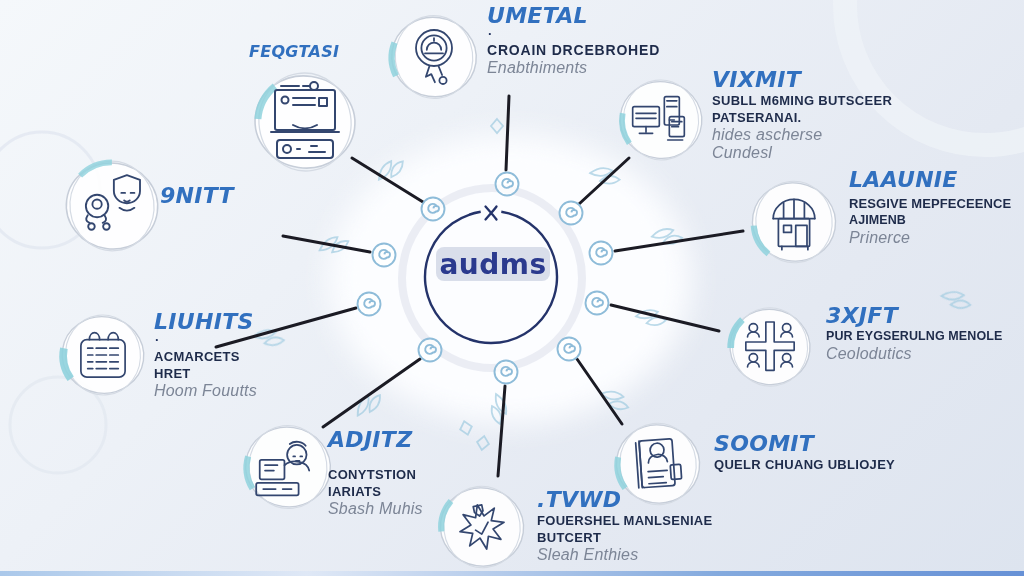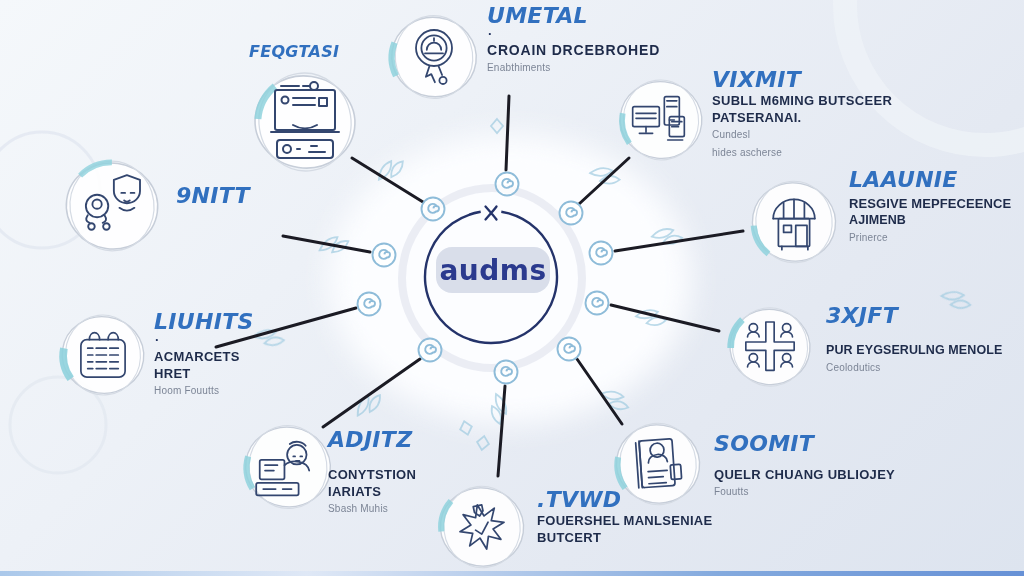--- a/index.html
+++ b/index.html
@@ -9,22 +9,22 @@
   .disc{position:absolute;left:328px;top:134px;width:364px;height:290px;border-radius:50%;
     background:#fcfdff;filter:blur(15px);}
   #overlay{position:absolute;left:0;top:0;}
   .badge{position:absolute;}
   .badge svg{display:block;}
   .ntext{position:absolute;white-space:nowrap;}
   .ttl{font-family:"DejaVu Sans",sans-serif;font-weight:bold;font-style:italic;
     color:#3170bf;font-size:22px;letter-spacing:.3px;line-height:20px;}
   .blt{color:#22335f;font-size:13px;font-weight:bold;line-height:10px;margin:3px 0 3px 1px;}
   .b{font-size:13px;font-weight:bold;color:#1e2b4a;letter-spacing:.3px;line-height:17px;}
-  .g{font-size:10px;color:#7c8596;letter-spacing:.2px;line-height:18px;}
-  .pill{position:absolute;left:436px;top:247px;width:114px;height:46px;border-radius:16px;
+  .g{font-size:16px;color:#7c8596;letter-spacing:.2px;line-height:18px;font-style:italic;}
+  .pill{position:absolute;left:436px;top:247px;width:114px;height:34px;border-radius:8px;
     background:rgba(210,216,230,.85);display:flex;align-items:center;justify-content:center;
     font-family:"DejaVu Sans",sans-serif;font-weight:bold;font-size:28px;color:#2b3a8e;letter-spacing:.5px;}
   #strip{position:absolute;left:0;bottom:0;width:1024px;height:5px;
     background:linear-gradient(90deg,#aac8ea,#dfe8f6 30%,#84aade 70%,#6791d6);}
 </style>
 </head>
 <body>
 
 <div id="stage">
   <div class="disc"></div>
@@ -295,55 +295,55 @@
     <div class="b" style="font-size:14px;letter-spacing:.8px">CROAIN DRCEBROHED</div>
     <div class="g">Enabthiments</div>
   </div>
   <div class="ntext" style="left:249px;top:42px">
     <div class="ttl" style="font-size:16px">FEQGTASI</div>
   </div>
   <div class="ntext" style="left:712px;top:70px">
     <div class="ttl">VIXMIT</div>
     <div class="b" style="margin-top:2px">SUBLL M6MING BUTSCEER</div>
     <div class="b">PATSERANAI.</div>
+    <div class="g">hides ascherse</div>
     <div class="g">Cundesl</div>
-    <div class="g">hides ascherse</div>
   </div>
   <div class="ntext" style="left:849px;top:170px">
     <div class="ttl">LAAUNIE</div>
     <div class="b" style="margin-top:5px;font-size:13px;letter-spacing:.1px">RESGIVE MEPFECEENCE</div>
     <div class="b" style="font-size:12.5px;letter-spacing:.1px">AJIMENB</div>
     <div class="g">Prinerce</div>
   </div>
   <div class="ntext" style="left:826px;top:306px">
     <div class="ttl">3XJFT</div>
-    <div class="b" style="margin-top:16px;font-size:12.5px;letter-spacing:.1px">PUR EYGSERULNG MENOLE</div>
+    <div class="b" style="margin-top:2px;font-size:12.5px;letter-spacing:.1px">PUR EYGSERULNG MENOLE</div>
     <div class="g">Ceolodutics</div>
   </div>
   <div class="ntext" style="left:714px;top:434px">
     <div class="ttl">SOOMIT</div>
-    <div class="b" style="margin-top:12px">QUELR CHUANG UBLIOJEY</div>
-    <div class="g">Fouutts</div>
+    <div class="b" style="margin-top:2px">QUELR CHUANG UBLIOJEY</div>
   </div>
   <div class="ntext" style="left:537px;top:490px">
     <div class="ttl">.TVWD</div>
     <div class="b" style="margin-top:2px">FOUERSHEL MANLSENIAE</div>
     <div class="b">BUTCERT</div>
+    <div class="g">Sleah Enthies</div>
   </div>
   <div class="ntext" style="left:328px;top:430px">
     <div class="ttl">ADJITZ</div>
     <div class="b" style="margin-top:16px">CONYTSTION</div>
     <div class="b">IARIATS</div>
     <div class="g">Sbash Muhis</div>
   </div>
   <div class="ntext" style="left:154px;top:312px">
     <div class="ttl">LIUHITS</div>
     <div class="blt">·</div>
     <div class="b">ACMARCETS</div>
     <div class="b">HRET</div>
     <div class="g">Hoom Fouutts</div>
   </div>
-  <div class="ntext" style="left:176px;top:186px">
+  <div class="ntext" style="left:160px;top:186px">
     <div class="ttl">9NITT</div>
   </div>
 
   <div id="strip"></div>
 </div>
 
 </body></html>

